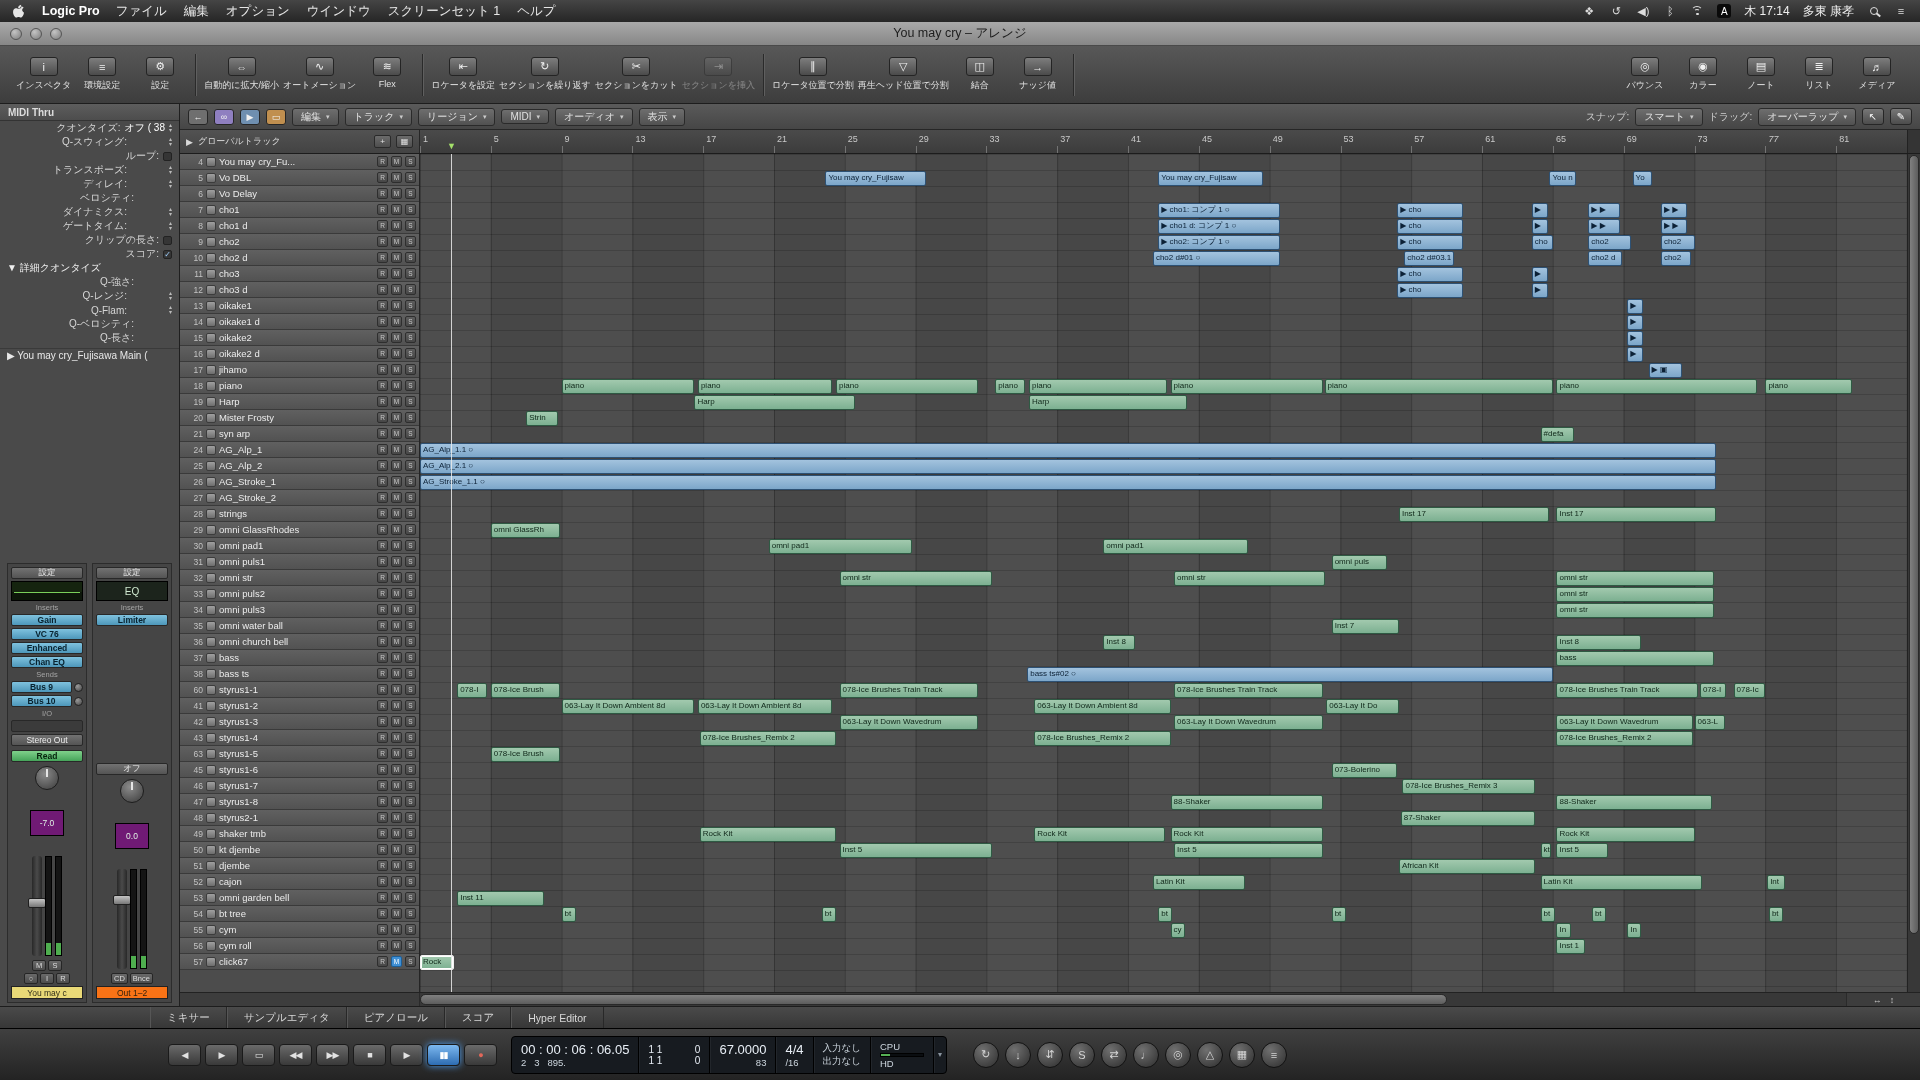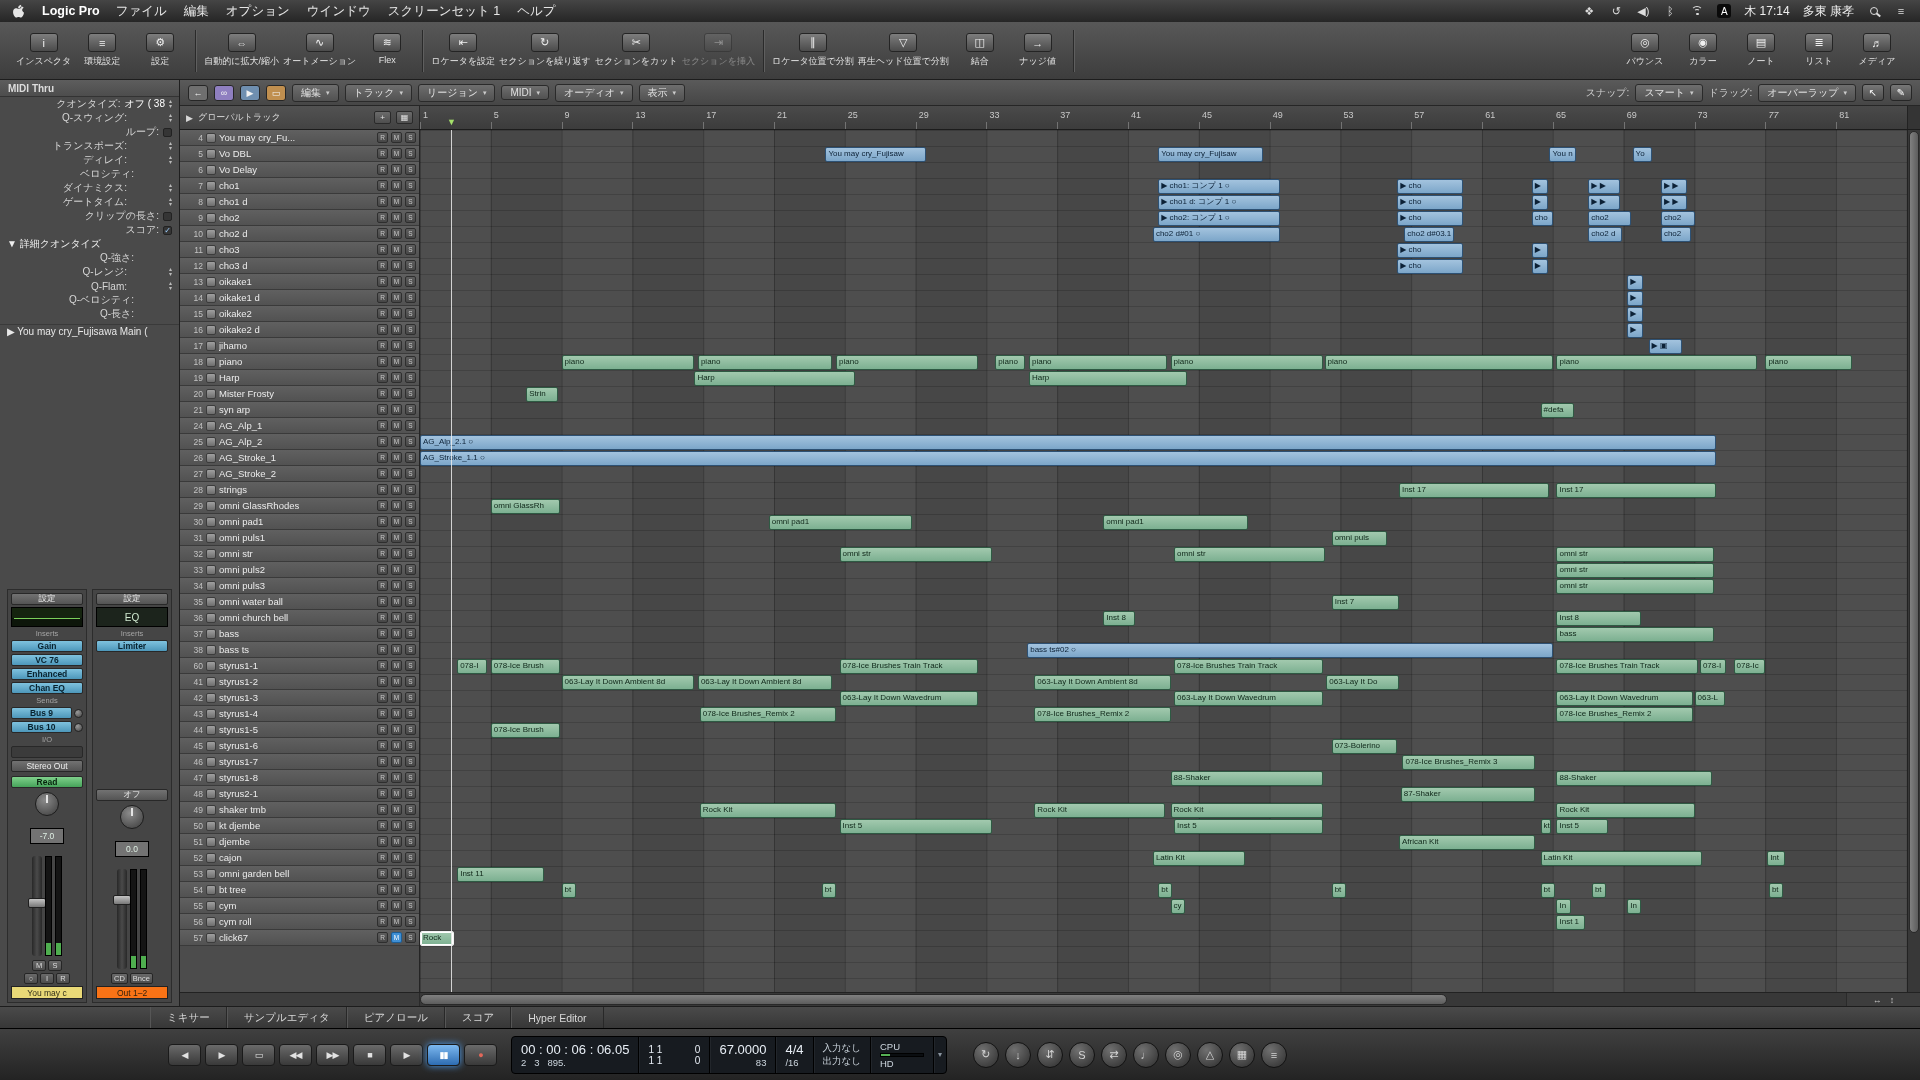--- a/index.html
+++ b/index.html
@@ -60,21 +60,21 @@
   .slot.blue{background:linear-gradient(#7fc2de,#4d97ba);color:#07222f;font-weight:bold}
   .slot.green{background:linear-gradient(#7fd08b,#46a35a);color:#06230d;font-weight:bold}
   .slot.empty{background:#3b3b3b}
   .sec-label{text-align:center;color:#a5a5a5;font-size:7.5px;height:9px;flex:none}
   .sendrow{display:flex;gap:2px;align-items:center;flex:none}
   .sendrow .slot{flex:1}
   .sendknob{width:9px;height:9px;border-radius:50%;background:radial-gradient(circle at 35% 30%,#999,#444);border:1px solid #222;flex:none}
   .spacerflex{flex:1}
   .knob{width:24px;height:24px;border-radius:50%;margin:2px auto;background:radial-gradient(circle at 40% 32%,#8b8b8b,#3b3b3b);border:1px solid #1d1d1d;position:relative;flex: none}
   .knob:after{content:"";position:absolute;left:50%;top:2px;width:2px;height:8px;background:#e5e5e5;transform:translateX(-50%)}
-  .fval{height:16px;width:34px;margin:8px auto;background:#737373;border:1px solid #000;color:#dff0e4;display:flex;align-items:center;justify-content:center;font-size:8.5px;flex:none}
+  .fval{height:26px;width:34px;margin:16px auto;background:#701a75;border:1px solid #000;color:#dff0e4;display:flex;align-items:center;justify-content:center;font-size:8.5px;flex:none}
   .faderzone{height:104px;display:flex;gap:3px;justify-content:center;padding:2px;flex:none}
   .fader{width:10px;background:linear-gradient(90deg,#282828,#4a4a4a,#282828);border-radius:3px;position:relative}
   .fknob{position:absolute;left:-4px;width:18px;height:10px;background:linear-gradient(#c4c4c4,#777);border-radius:2px;border:1px solid #1f1f1f}
   .meter{width:7px;background:#141414;border:1px solid #000;position:relative;overflow:hidden}
   .meter:after{content:"";position:absolute;left:0;right:0;bottom:0;height:12%;background:#4fae4f}
   .msrow{display:flex;gap:2px;justify-content:center;flex:none}
   .mini{min-width:14px;height:11px;padding:0 2px;background:linear-gradient(#6a6a6a,#4c4c4c);border:1px solid #262626;border-radius:2px;color:#ddd;font-size:7.5px;display:flex;align-items:center;justify-content:center}
   .plate{height:13px;display:flex;align-items:center;justify-content:center;font-size:8.5px;border:1px solid #222;flex:none;overflow:hidden;white-space:nowrap}
   .plate.y{background:#e9d977;color:#333019}
   .plate.o{background:#f97316;color:#33220d}
@@ -187,20 +187,28 @@
         <span class="mb-ico inputsrc">A</span>
         <span class="mb-clock">木 17:14</span>
         <span class="mb-user">多東 康孝</span>
         <span class="mb-ico">
           <i class="mag"></i>
         </span>
         <span class="mb-ico">≡</span>
       </span>
   </div>
 
+  <div class="titlebar">
+    <div class="lights">
+      <span class="light"></span>
+      <span class="light"></span>
+      <span class="light"></span>
+    </div>
+    <span class="wtitle">You may cry – アレンジ</span>
+  </div>
 
   <div class="toolbar" id="toolbar">
       <div class="tb-group">
         <div class="tb-btn">
           <div class="tb-ico">i</div>
           <div class="tb-label">インスペクタ</div>
         </div>
         <div class="tb-btn">
           <div class="tb-ico">≡</div>
           <div class="tb-label">環境設定</div>
@@ -825,21 +833,21 @@
             </div>
             <div class="trow">
               <span class="tnum">43</span>
               <span class="ticon"></span>
               <span class="tname">styrus1-4</span>
               <span class="tbtn">R</span>
               <span class="tbtn">M</span>
               <span class="tbtn">S</span>
             </div>
             <div class="trow">
-              <span class="tnum">44</span>
+              <span class="tnum">63</span>
               <span class="ticon"></span>
               <span class="tname">styrus1-5</span>
               <span class="tbtn">R</span>
               <span class="tbtn">M</span>
               <span class="tbtn">S</span>
             </div>
             <div class="trow">
               <span class="tnum">45</span>
               <span class="ticon"></span>
               <span class="tname">styrus1-6</span>
@@ -983,20 +991,21 @@
             <div class="region g" style="left: 38.6905%; width: 2.02381%; top: 224.5px;">piano</div>
             <div class="region g" style="left: 40.9524%; width: 9.28571%; top: 224.5px;">piano</div>
             <div class="region g" style="left: 50.4762%; width: 10.2381%; top: 224.5px;">piano</div>
             <div class="region g" style="left: 60.8333%; width: 15.3571%; top: 224.5px;">piano</div>
             <div class="region g" style="left: 76.4286%; width: 13.4524%; top: 224.5px;">piano</div>
             <div class="region g" style="left: 90.4762%; width: 5.83333%; top: 224.5px;">piano</div>
             <div class="region g" style="left: 18.4524%; width: 10.8333%; top: 240.5px;">Harp</div>
             <div class="region g" style="left: 40.9524%; width: 10.5952%; top: 240.5px;">Harp</div>
             <div class="region g" style="left: 7.14286%; width: 2.14286%; top: 256.5px;">Strin</div>
             <div class="region g" style="left: 75.3571%; width: 2.2619%; top: 272.5px;">#defa</div>
+            <div class="region b" style="left: 0%; width: 87.1429%; top: 288.5px;">AG_Alp_1.1 ○</div>
             <div class="region b" style="left: 0%; width: 87.1429%; top: 304.5px;">AG_Alp_2.1 ○</div>
             <div class="region b" style="left: 0%; width: 87.1429%; top: 320.5px;">AG_Stroke_1.1 ○</div>
             <div class="region g" style="left: 65.8333%; width: 10.119%; top: 352.5px;">Inst 17</div>
             <div class="region g" style="left: 76.4286%; width: 10.7143%; top: 352.5px;">Inst 17</div>
             <div class="region g" style="left: 4.7619%; width: 4.64286%; top: 368.5px;">omni GlassRh</div>
             <div class="region g" style="left: 23.4524%; width: 9.64286%; top: 384.5px;">omni pad1</div>
             <div class="region g" style="left: 45.9524%; width: 9.7619%; top: 384.5px;">omni pad1</div>
             <div class="region g" style="left: 61.3095%; width: 3.69048%; top: 400.5px;">omni puls</div>
             <div class="region g" style="left: 28.2143%; width: 10.2381%; top: 416.5px;">omni str</div>
             <div class="region g" style="left: 50.7143%; width: 10.119%; top: 416.5px;">omni str</div>

